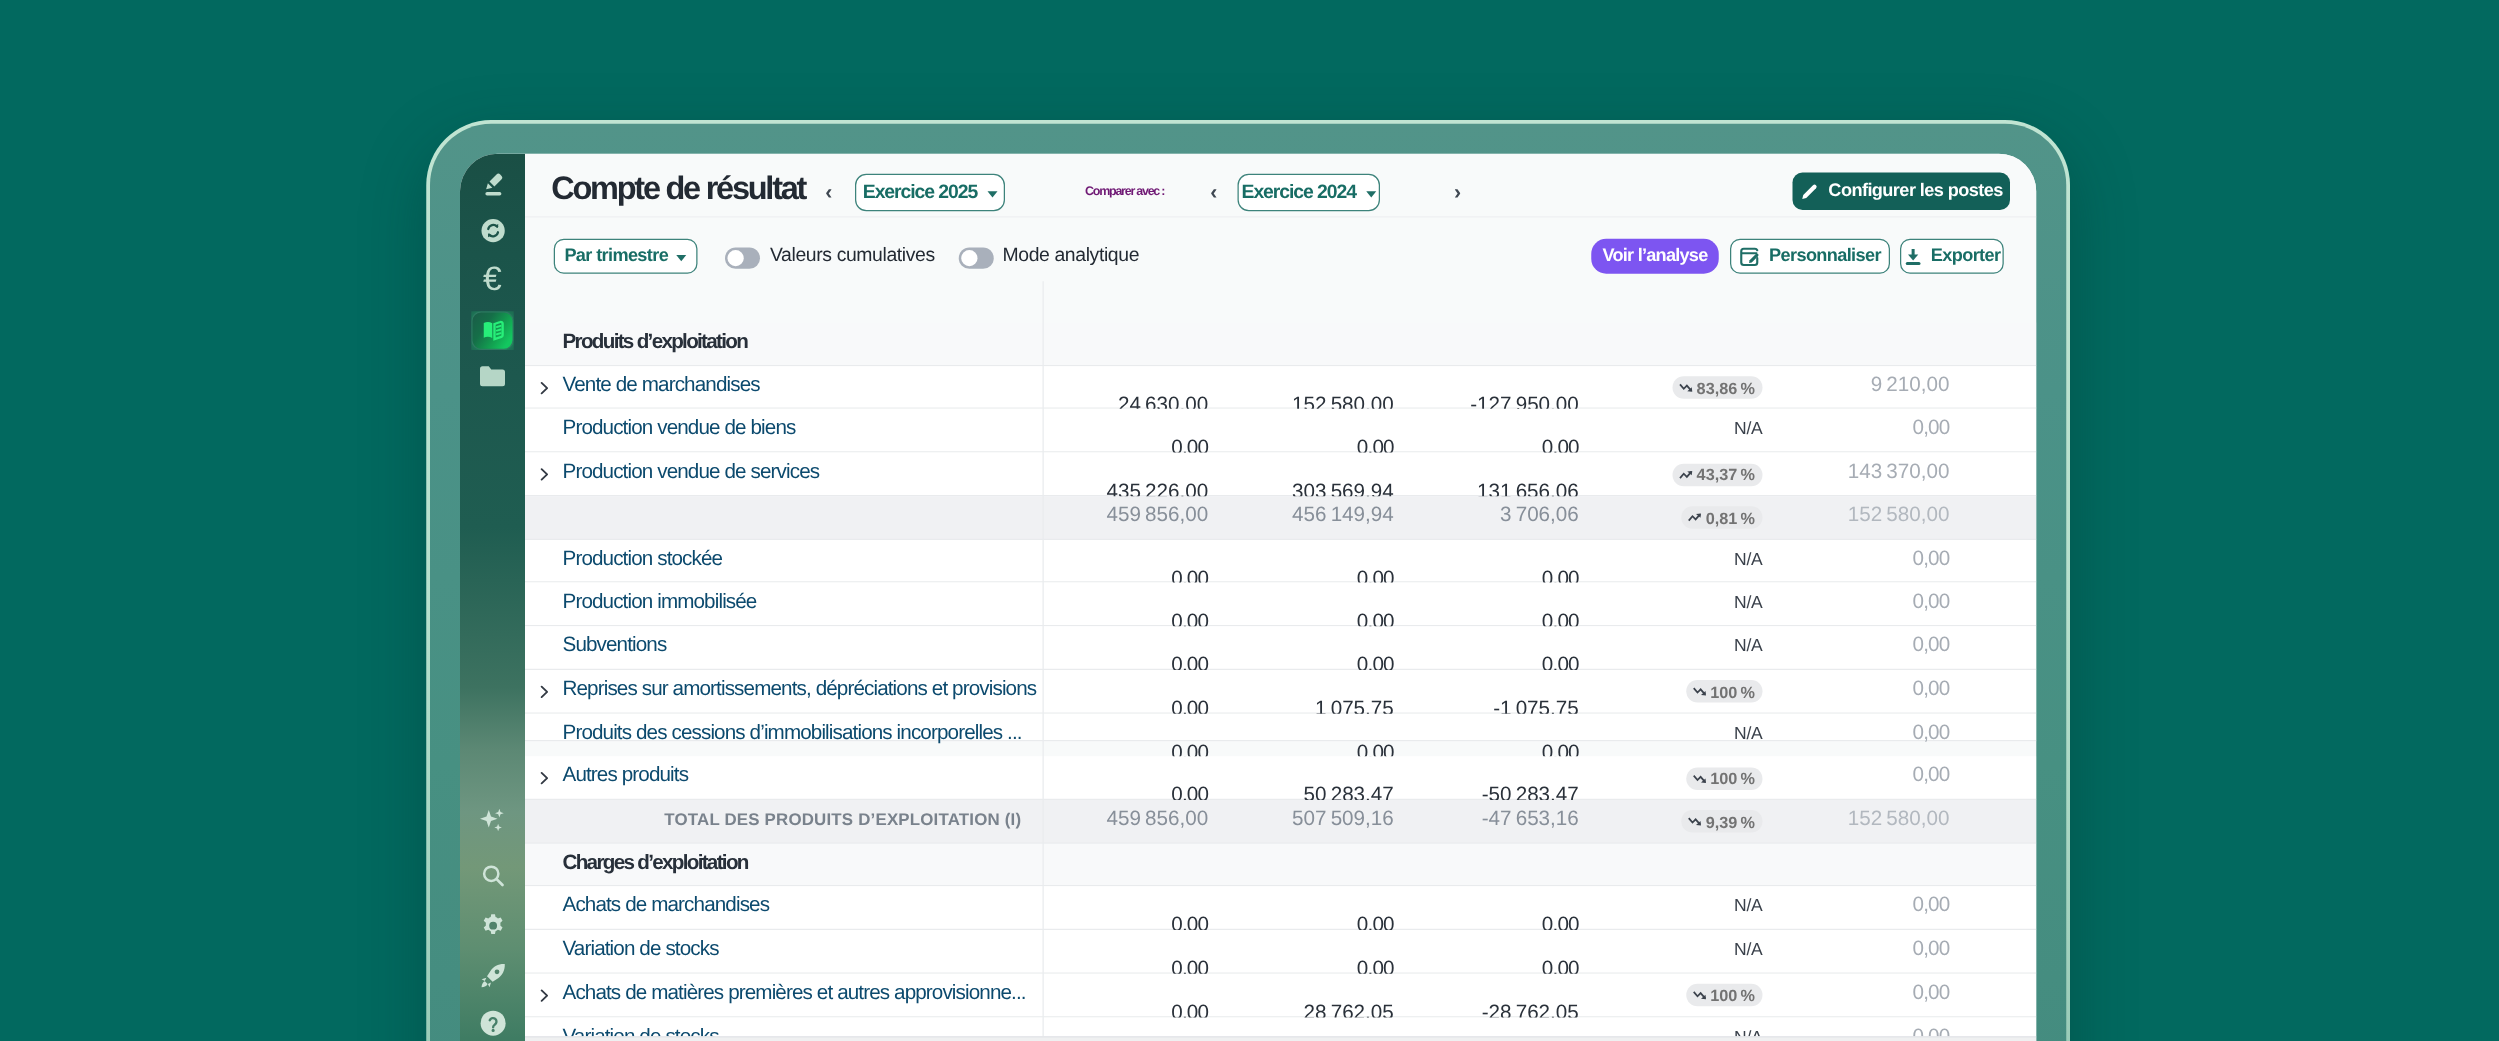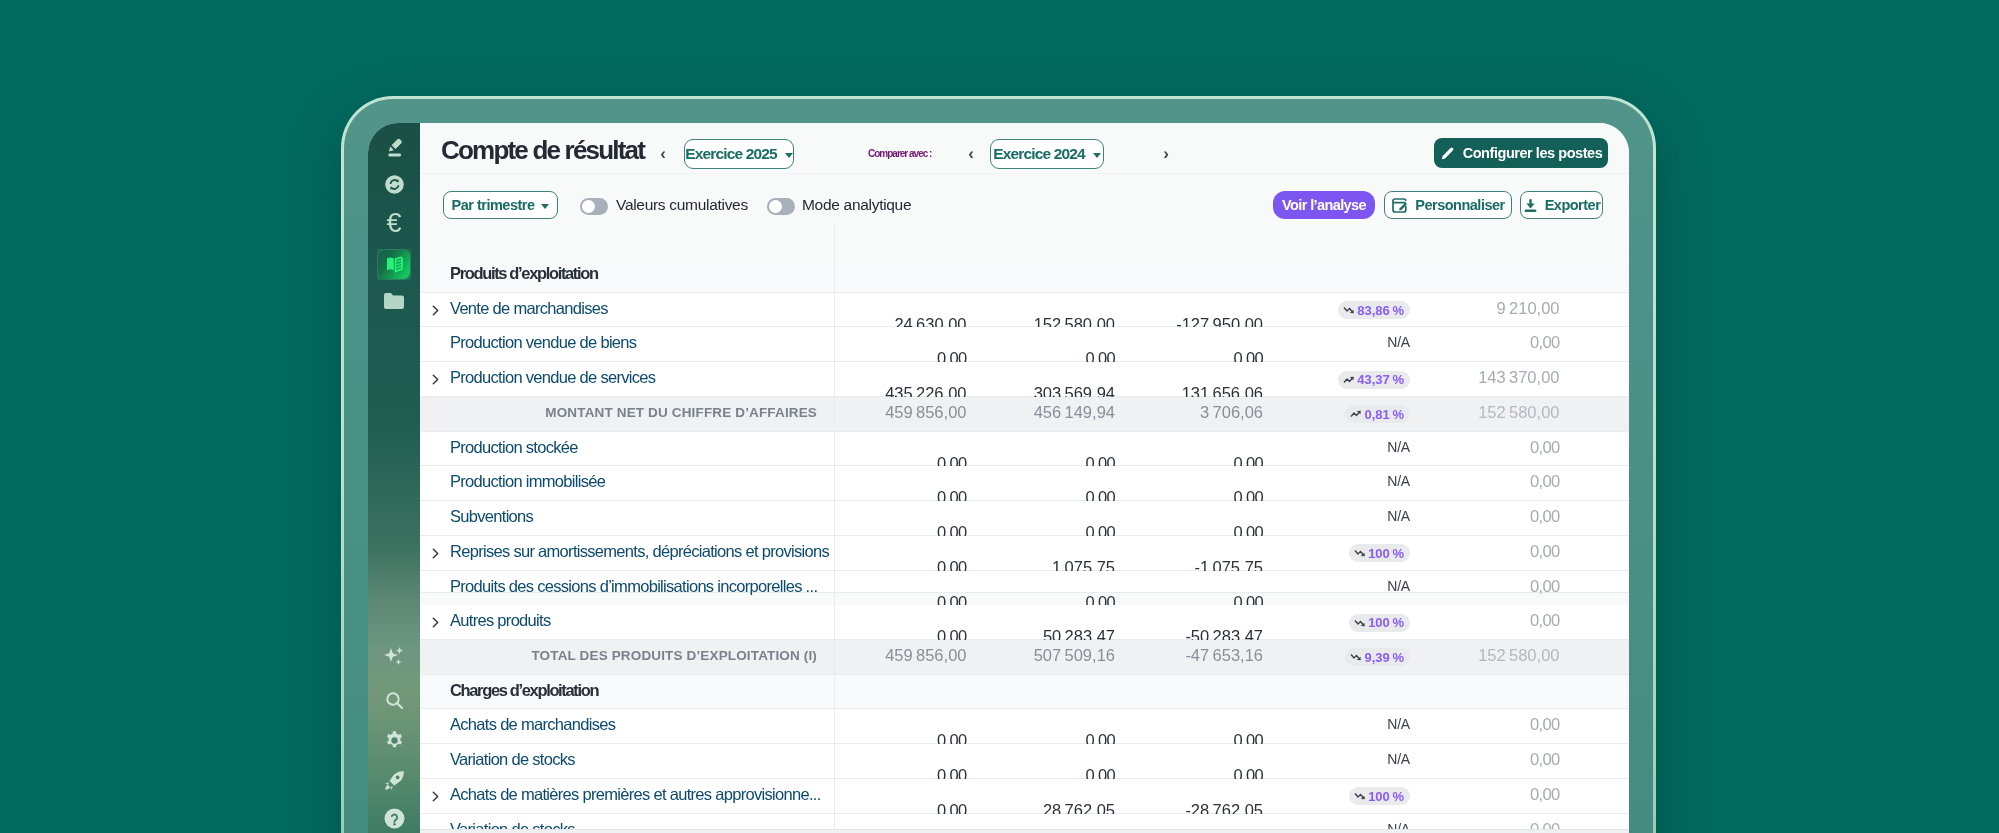--- a/index.html
+++ b/index.html
@@ -45,21 +45,21 @@
 .chev{position:absolute;left:12px;top:12px;}
 .bandlbl{position:absolute;right:812px;top:0;line-height:32.7px;font-size:13.5px;font-weight:700;color:#79828c;letter-spacing:.15px;white-space:nowrap;}
 .num{position:absolute;top:0;line-height:31.7px;font-size:16.5px;letter-spacing:-.65px;white-space:nowrap;}
 .num.d{color:#2a313a;margin-top:16px;}
 .num.g{color:#878f99;}
 .num.t1{color:#a6acb4;}
 .band .num.t1{color:#b2b8bf;}
 .na{position:absolute;right:219px;top:0;line-height:31.7px;font-size:14px;color:#3a414b;letter-spacing:-.2px;}
 .pill{position:absolute;right:219px;top:8.5px;height:18px;border-radius:9px;background:#e9eaec;
   display:flex;align-items:center;padding:0 6px 0 5px;gap:2.5px;}
-.pill .pv{font-size:13px;font-weight:600;color:#8b5cf6;letter-spacing:.15px;}
+.pill .pv{font-size:13px;font-weight:600;color:#737373;letter-spacing:.15px;}
 .botband{position:absolute;left:0;right:0;top:706px;height:7px;background:#eff0f1;border-top:1px solid #e2e4e7;}
 </style></head>
 <body>
 <div class="win">
  <div class="frame">
   <div class="inner">
    <div class="sidebar"></div>
 
    <div class="sb" style="top:12px">
           <svg width="23" height="23" viewBox="0 0 23 23">
@@ -133,21 +133,21 @@
    <div class="sb" style="top:685px">
           <svg width="21" height="21" viewBox="0 0 21 21">
             <circle cx="10.5" cy="10.5" r="10" fill="#cfe4d8"></circle>
             <path d="M7.8 8.2 a2.8 2.8 0 1 1 4 3.5 c-.8.6-1.3 1-1.3 2" fill="none" stroke="#47806a" stroke-width="1.9" stroke-linecap="round"></path>
             <circle cx="10.5" cy="16.3" r="1.25" fill="#47806a"></circle>
           </svg>
         </div>
    <div class="content">
     <div class="title">Compte de résultat</div>
     <span class="nav" style="left:237px">‹</span>
-    <div class="selbtn" style="left:264px;width:110px">Exercice 2025<span class="caret"></span></div>
+    <div class="selbtn" style="left:264px;width:120px">Exercice 2025<span class="caret"></span></div>
     <div class="cmp">Comparer avec&nbsp;:</div>
     <span class="nav" style="left:545px">‹</span>
     <div class="selbtn" style="left:570px;width:114px">Exercice 2024<span class="caret"></span></div>
     <span class="nav" style="left:740px">›</span>
     <div class="cfg"><svg width="15" height="15" viewBox="0 0 15 15">
               <path d="M1.8 13.2 l.8-3.2 L10.4 2.2 a1.7 1.7 0 0 1 2.4 0 a1.7 1.7 0 0 1 0 2.4 L5 12.4 Z" fill="#fff"></path>
             </svg>Configurer les postes</div>
     <div class="hsep"></div>
     <div class="obtn" style="left:23px;width:115px">Par trimestre<span class="caret"></span></div>
     <div class="toggle" style="left:160px"></div>
@@ -205,21 +205,20 @@
 <span class="pill">
               <svg class="tr" width="12" height="12" viewBox="0 0 12 12">
                 <path d="M1 8.5 L4 5 L6.5 7.5 L10 3.5" fill="none" stroke="#3c434d" stroke-width="1.4"></path>
                 <path d="M10.8 2.7 L6.8 3.1 L10.4 6.2 Z" fill="#3c434d"></path>
               </svg>
               <span class="pv">43,37 %</span>
             </span>
 <span class="num t1" style="right:69.5px">143 370,00</span>
 </div>
 <div class="trow band" style="top:273.9px;height:34.72px">
-<span class="bandlbl">MONTANT NET DU CHIFFRE D’AFFAIRES</span>
 <span class="num g" style="right:662.5px">459 856,00</span>
 <span class="num g" style="right:514px">456 149,94</span>
 <span class="num g" style="right:366px">3 706,06</span>
 <span class="pill">
               <svg class="tr" width="12" height="12" viewBox="0 0 12 12">
                 <path d="M1 8.5 L4 5 L6.5 7.5 L10 3.5" fill="none" stroke="#3c434d" stroke-width="1.4"></path>
                 <path d="M10.8 2.7 L6.8 3.1 L10.4 6.2 Z" fill="#3c434d"></path>
               </svg>
               <span class="pv">0,81 %</span>
             </span>

